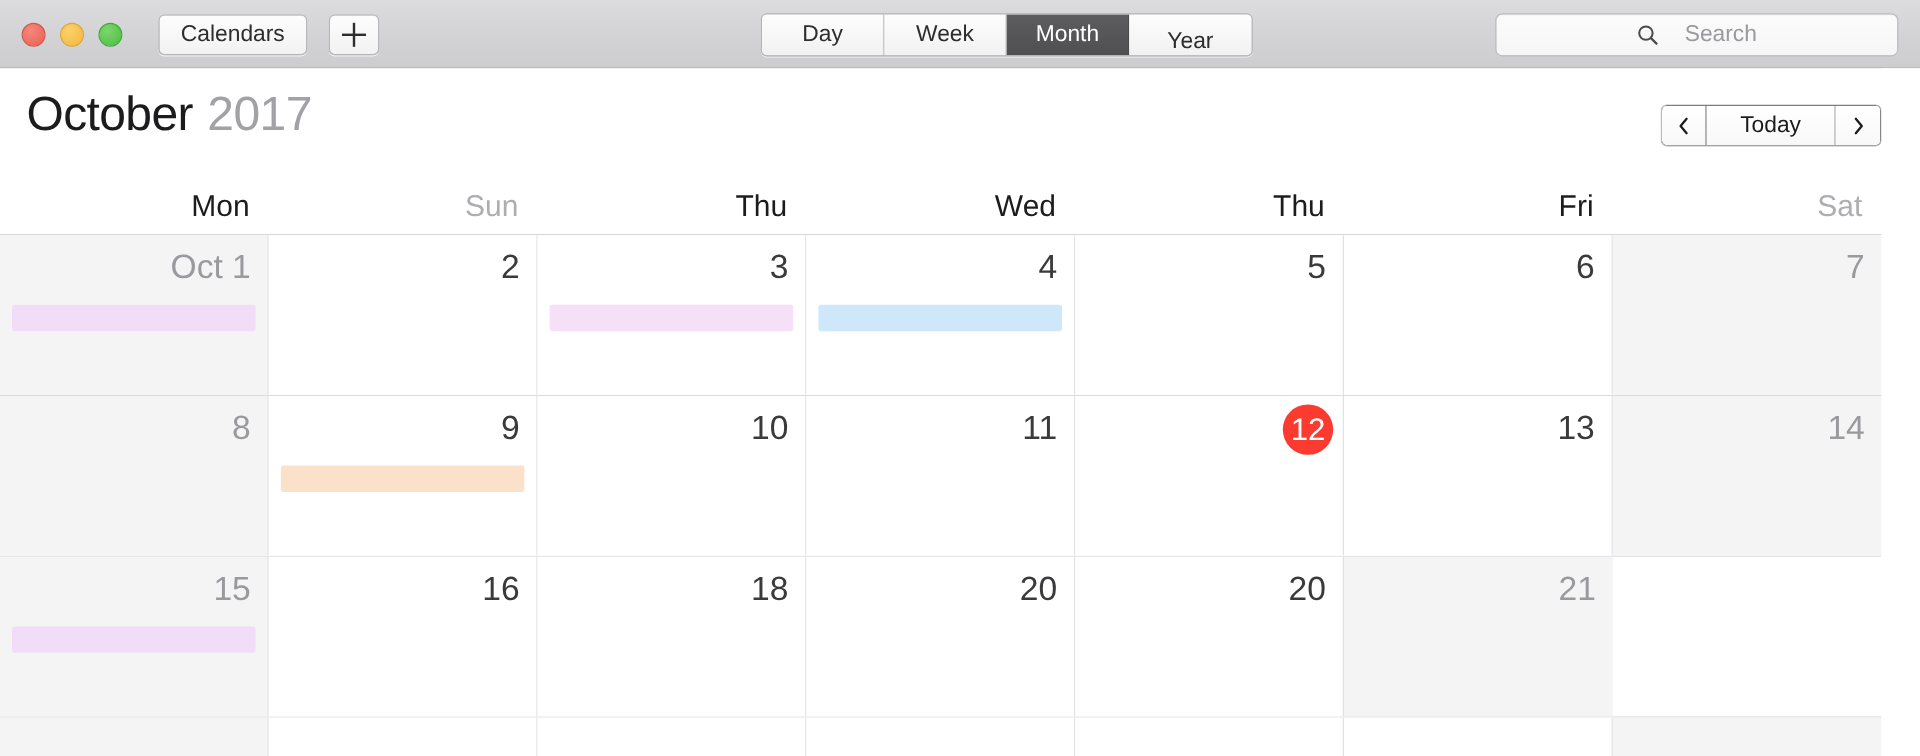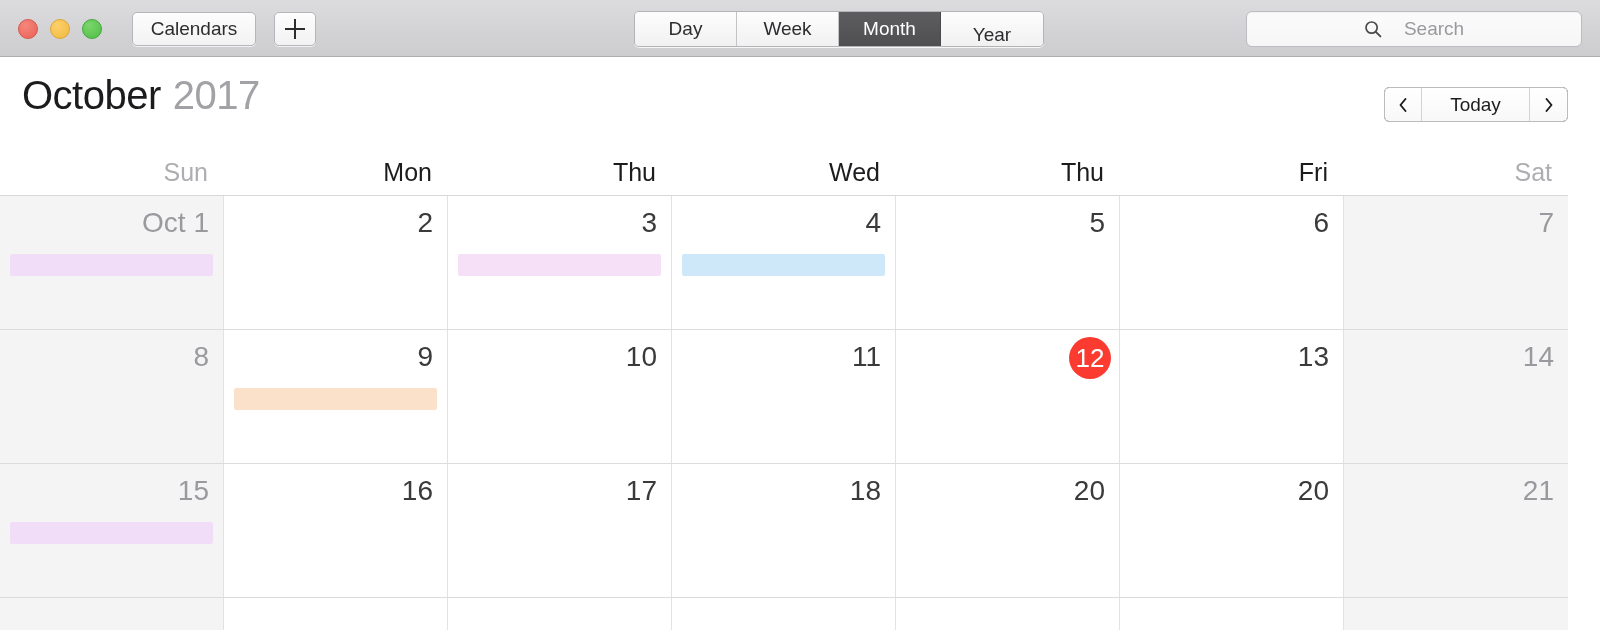--- a/index.html
+++ b/index.html
@@ -332,36 +332,36 @@
       </div>
       <div class="navseg nav-next">
         <svg class="chev" viewBox="0 0 12 18">
           <polyline points="3.5,3 8.5,9 3.5,15" fill="none" stroke="#1c1c1e" stroke-width="1.9" stroke-linecap="round" stroke-linejoin="round"></polyline>
         </svg>
       </div>
     </div>
   </div>
 
   <div class="weekday-row" id="weekday-row">
+      <div class="weekday">
+        <span>Mon</span>
+      </div>
       <div class="weekday weekend">
         <span>Sun</span>
       </div>
       <div class="weekday">
-        <span>Mon</span>
+        <span>Thu</span>
+      </div>
+      <div class="weekday">
+        <span>Wed</span>
       </div>
       <div class="weekday">
         <span>Thu</span>
       </div>
       <div class="weekday">
-        <span>Wed</span>
-      </div>
-      <div class="weekday">
-        <span>Thu</span>
-      </div>
-      <div class="weekday">
         <span>Fri</span>
       </div>
       <div class="weekday weekend">
         <span>Sat</span>
       </div>
     </div>
 
   <div class="grid" id="month-grid">
       <div class="week-row">
         <div class="day-cell weekend">
@@ -413,23 +413,20 @@
           <div class="day-number dim">14</div>
         </div>
       </div>
       <div class="week-row">
         <div class="day-cell weekend">
           <div class="day-number dim">15</div>
           <div class="event-bar ev-purple"></div>
         </div>
         <div class="day-cell">
           <div class="day-number">16</div>
-        </div>
-        <div class="day-cell">
-          <div class="day-number">17</div>
         </div>
         <div class="day-cell">
           <div class="day-number">18</div>
         </div>
         <div class="day-cell">
           <div class="day-number">20</div>
         </div>
         <div class="day-cell">
           <div class="day-number">20</div>
         </div>

